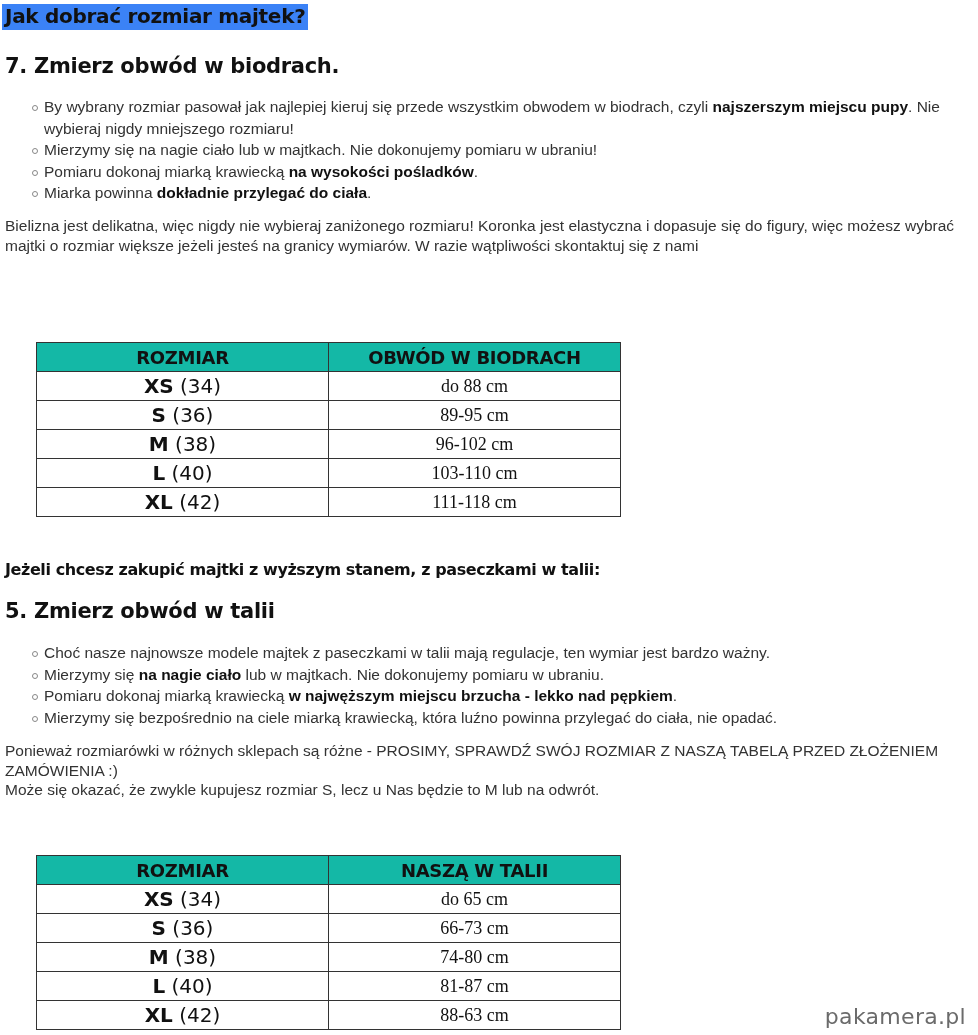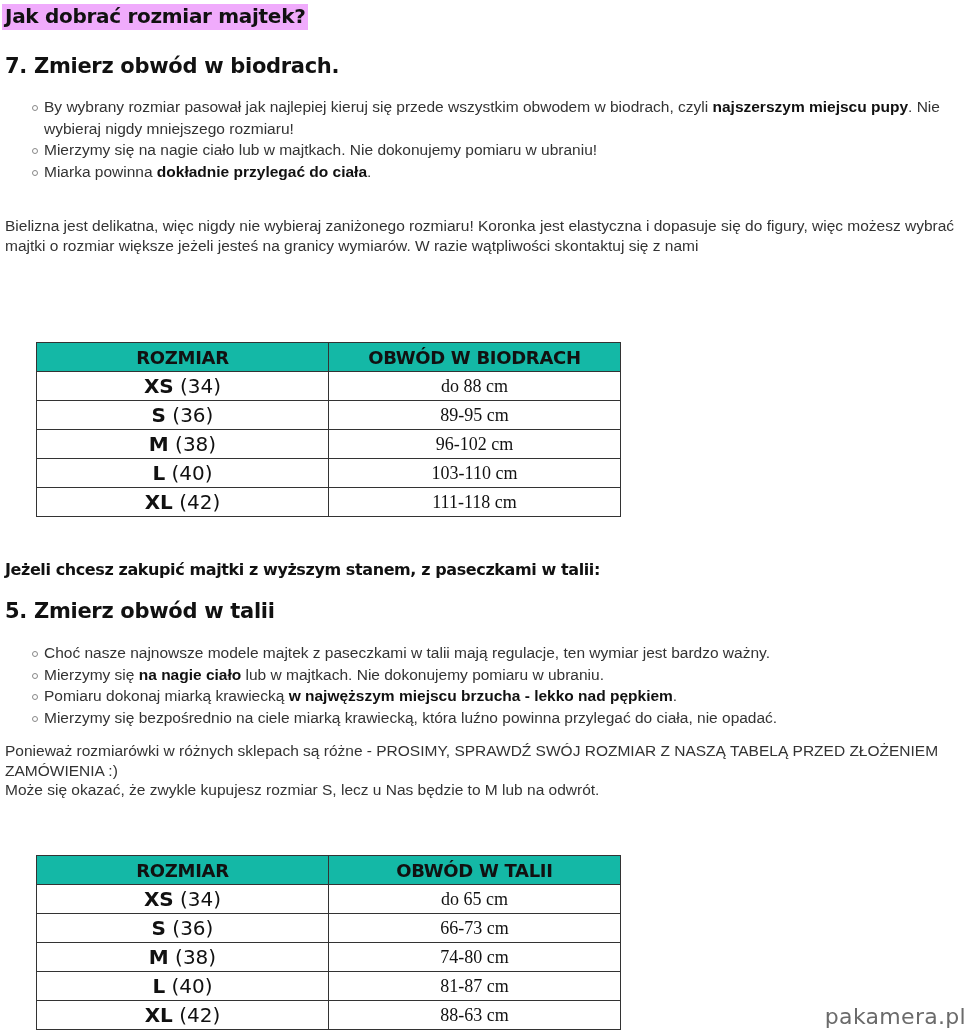--- a/index.html
+++ b/index.html
@@ -3,21 +3,21 @@
 <meta charset="utf-8">
 <style>
   html, body { margin: 0; padding: 0; background: #ffffff; }
   body {
     width: 978px; height: 1035px; position: relative; overflow: hidden;
     font-family: "Liberation Sans", "DejaVu Sans", sans-serif;
     color: #333333;
   }
   .title {
     position: absolute; left: 2px; top: 4px;
-    background: #f0abfc; padding: 0 3px 2px 3px;
+    background: #3b82f6; padding: 0 3px 2px 3px;
     font-family: "DejaVu Sans", sans-serif; font-weight: bold;
     font-size: 20px; color: #111; letter-spacing: -0.3px;
   }
   .h2 {
     position: absolute; left: 5px;
     font-family: "DejaVu Sans", sans-serif; font-weight: bold;
     font-size: 21px; color: #111; letter-spacing: -0.3px; margin: 0; text-align: center;
   }
   .h3 {
     position: absolute; left: 5px;
@@ -62,20 +62,21 @@
 </head>
 <body>
 
 <div class="title">Jak dobrać rozmiar majtek?</div>
 
 <h2 class="h2" style="top:54px;">7. Zmierz obwód w biodrach.</h2>
 
 <ul class="bullets" style="top:96px; width:945px;">
   <li><span class="dot"></span><span>By wybrany rozmiar pasował jak najlepiej kieruj się przede wszystkim obwodem w biodrach, czyli </span><b>najszerszym miejscu pupy</b><span>. Nie wybieraj nigdy mniejszego rozmiaru!</span></li>
   <li><span class="dot"></span><span>Mierzymy się na nagie ciało lub w majtkach. Nie dokonujemy pomiaru w ubraniu!</span></li>
+  <li><span class="dot"></span><span>Pomiaru dokonaj miarką krawiecką </span><b>na wysokości pośladków</b><span>.</span></li>
   <li><span class="dot"></span><span>Miarka powinna </span><b>dokładnie przylegać do ciała</b><span>.</span></li>
 </ul>
 
 <p class="para" style="top:216px; width:965px;">Bielizna jest delikatna, więc nigdy nie wybieraj zaniżonego rozmiaru! Koronka jest elastyczna i dopasuje się do figury, więc możesz wybrać majtki o rozmiar większe jeżeli jesteś na granicy wymiarów. W razie wątpliwości skontaktuj się z nami</p>
 
 <table class="size" style="top:342px;">
   <tbody>
       <tr>
     <th>ROZMIAR</th>
     <th>OBWÓD W BIODRACH</th>
@@ -114,21 +115,21 @@
   <li><span class="dot"></span><span>Mierzymy się bezpośrednio na ciele miarką krawiecką, która luźno powinna przylegać do ciała, nie opadać.</span></li>
 </ul>
 
 <p class="para" style="top:741px; width:955px;">Ponieważ rozmiarówki w różnych sklepach są różne - PROSIMY, SPRAWDŹ SWÓJ ROZMIAR Z NASZĄ TABELĄ PRZED ZŁOŻENIEM ZAMÓWIENIA :)</p>
 <p class="para" style="top:780px; width:955px;">Może się okazać, że zwykle kupujesz rozmiar S, lecz u Nas będzie to M lub na odwrót.</p>
 
 <table class="size" style="top:855px;">
   <tbody>
       <tr>
     <th>ROZMIAR</th>
-    <th>OBWÓD W TALII</th>
+    <th>NASZĄ W TALII</th>
   </tr>
   <tr>
     <td class="sz"><b>XS</b> <span>(34)</span></td>
     <td class="val">do 65 cm</td>
   </tr>
   <tr>
     <td class="sz"><b>S</b> <span>(36)</span></td>
     <td class="val">66-73 cm</td>
   </tr>
   <tr>

